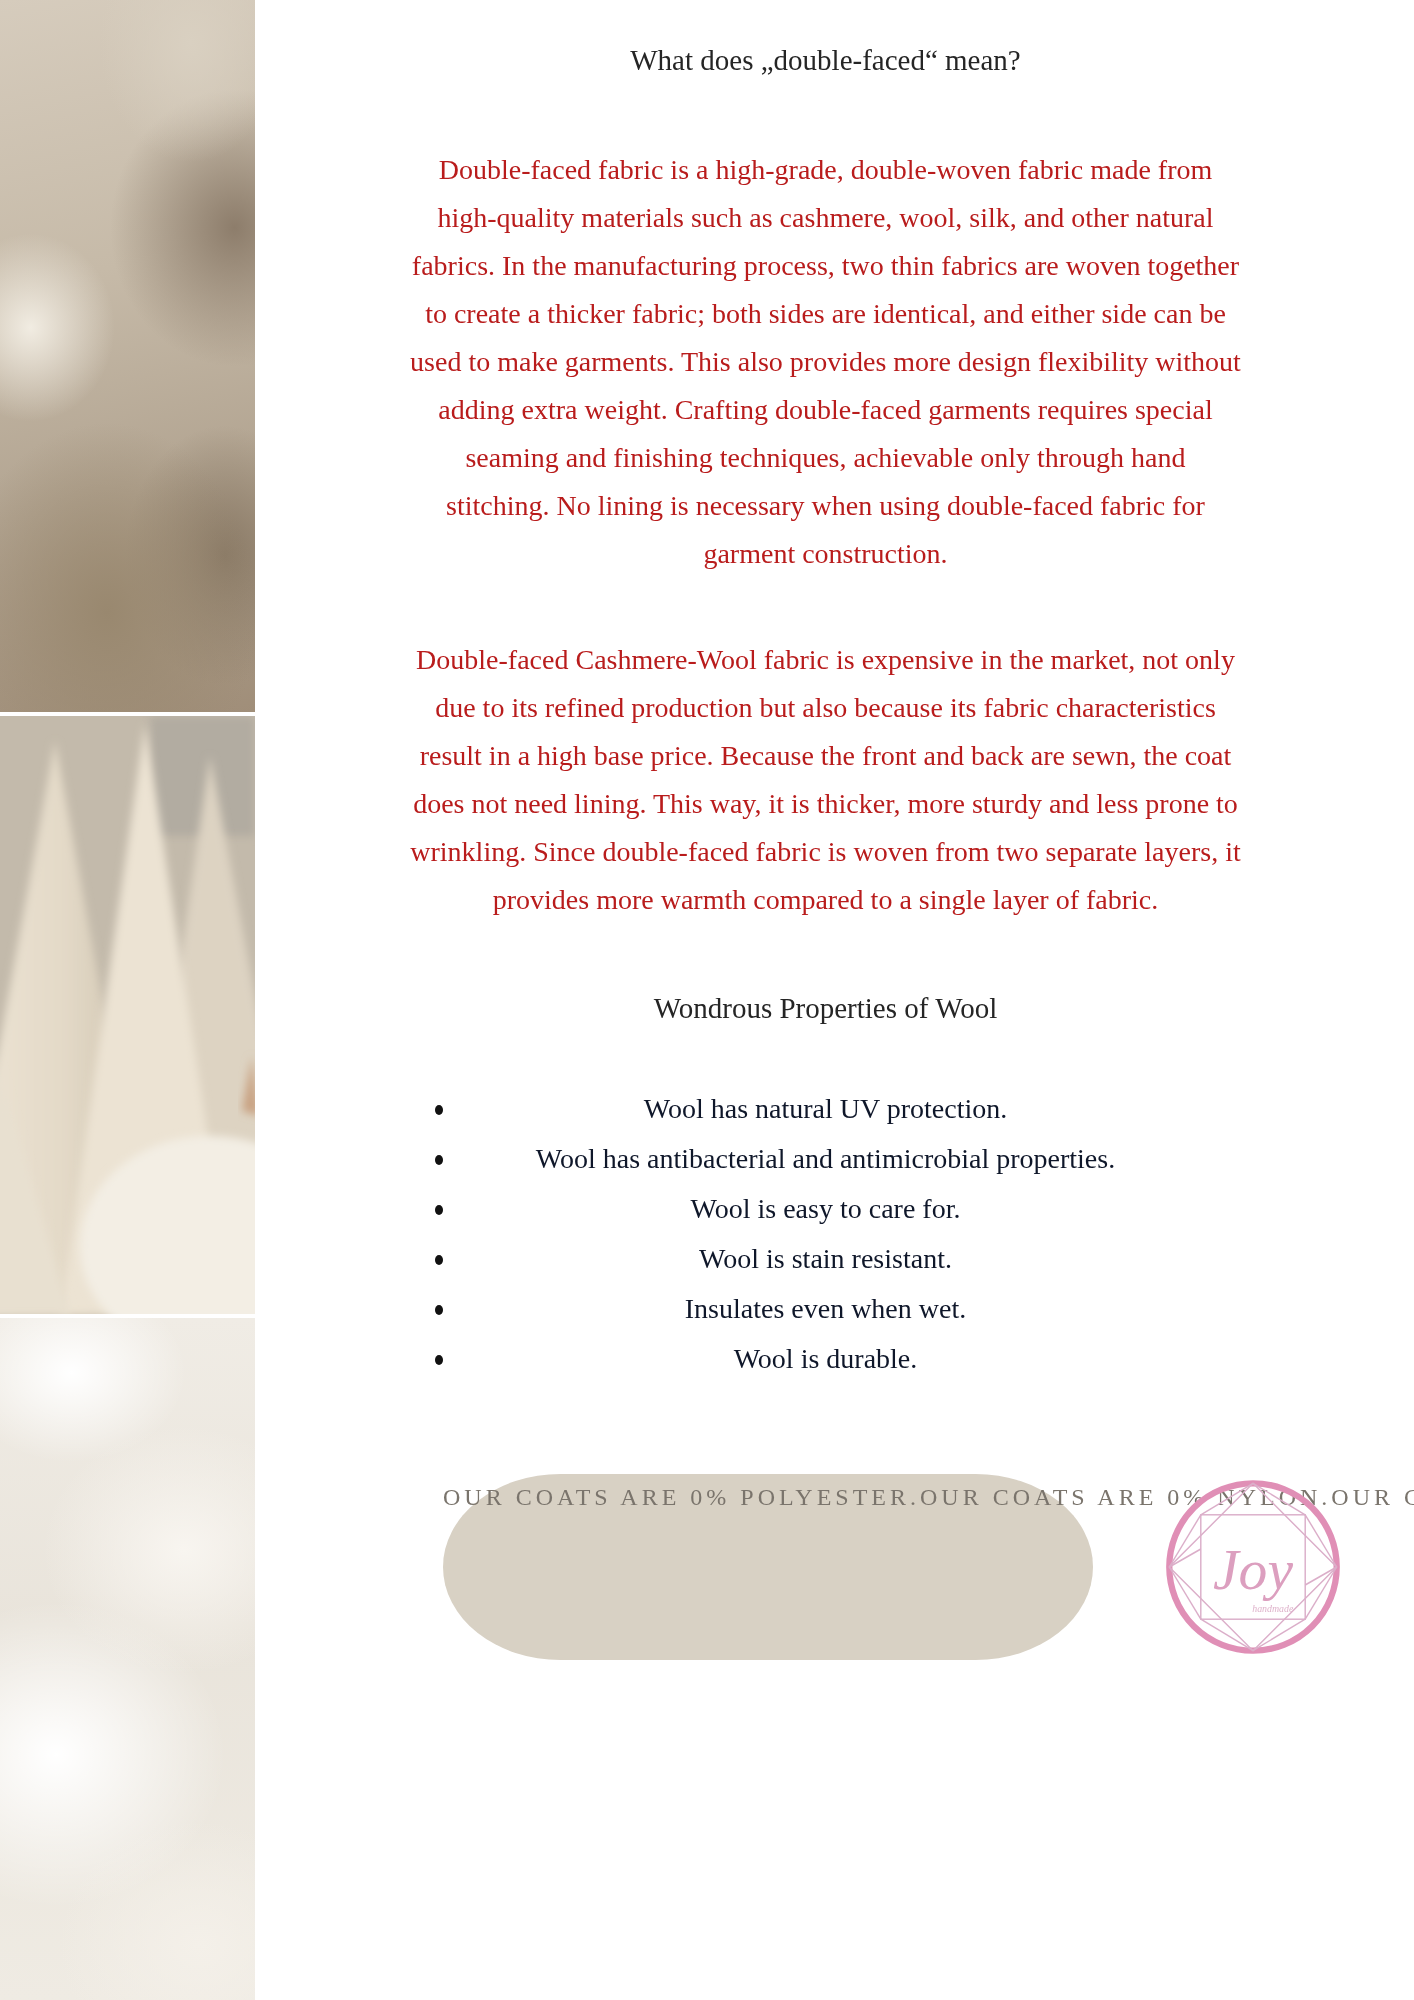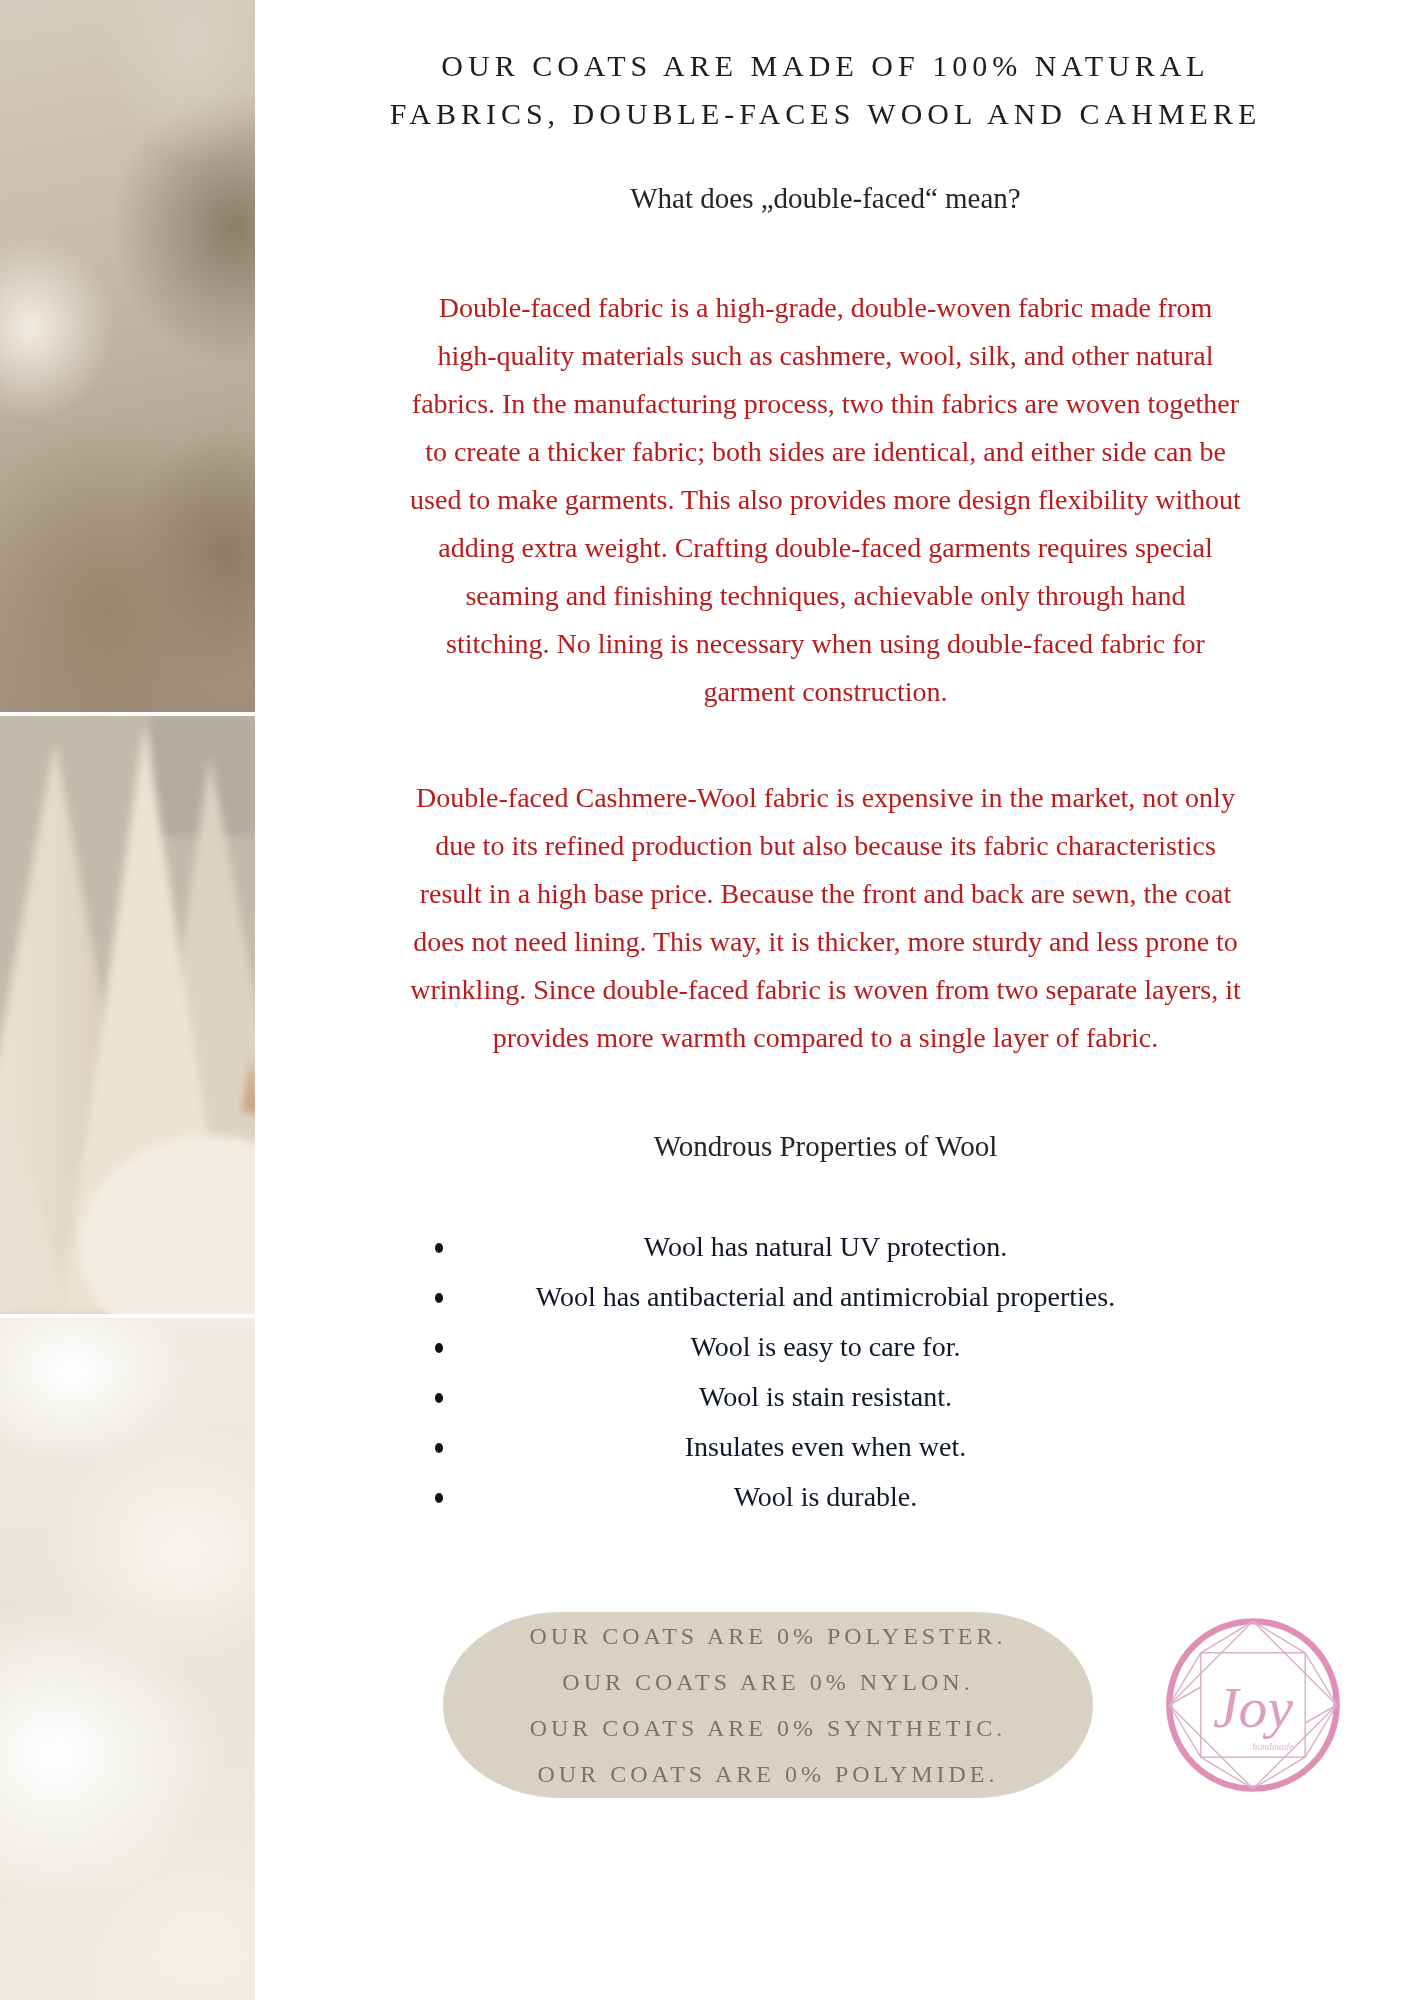--- a/index.html
+++ b/index.html
@@ -93,21 +93,21 @@
   .footer{
     margin-top:90px;
     display:flex;
     align-items:center;
     text-align:left;
   }
   .badge{
     margin-left:180px;
     width:650px;height:186px;
     border-radius:120px / 95px;
-    display:flex;flex-direction:column;justify-content:center;
+    display:flex;flex-direction:row;
     text-align:center;
   }
   .badge-line{
     font-size:24px;
     letter-spacing:4px;
     line-height:46px;
     white-space:nowrap;
   }
   .logo{margin-left:70px;}
   .logo svg{display:block;}
@@ -139,24 +139,20 @@
         <polygon points="-20,290 -80,598 70,598" fill="#e8e0d0" filter="url(#soft)"></polygon>
         <ellipse cx="210" cy="530" rx="130" ry="110" fill="#f3eee4" filter="url(#soft)"></ellipse>
         <polygon points="242,395 252,340 260,400" fill="#c9a383" filter="url(#soft)"></polygon>
       </svg>
     </div>
     <div class="photo photo-roving"></div>
   </aside>
 
   <main class="content">
 
-    <h1 class="title">
-      <span>OUR COATS ARE MADE OF 100% NATURAL</span>
-      <span>FABRICS, DOUBLE-FACES WOOL AND CAHMERE</span>
-    </h1>
 
     <p class="q q1">What does „double-faced“ mean?</p>
 
     <p class="para p1">Double-faced fabric is a high-grade, double-woven fabric made from
 high-quality materials such as cashmere, wool, silk, and other natural
 fabrics. In the manufacturing process, two thin fabrics are woven together
 to create a thicker fabric; both sides are identical, and either side can be
 used to make garments. This also provides more design flexibility without
 adding extra weight. Crafting double-faced garments requires special
 seaming and finishing techniques, achievable only through hand

